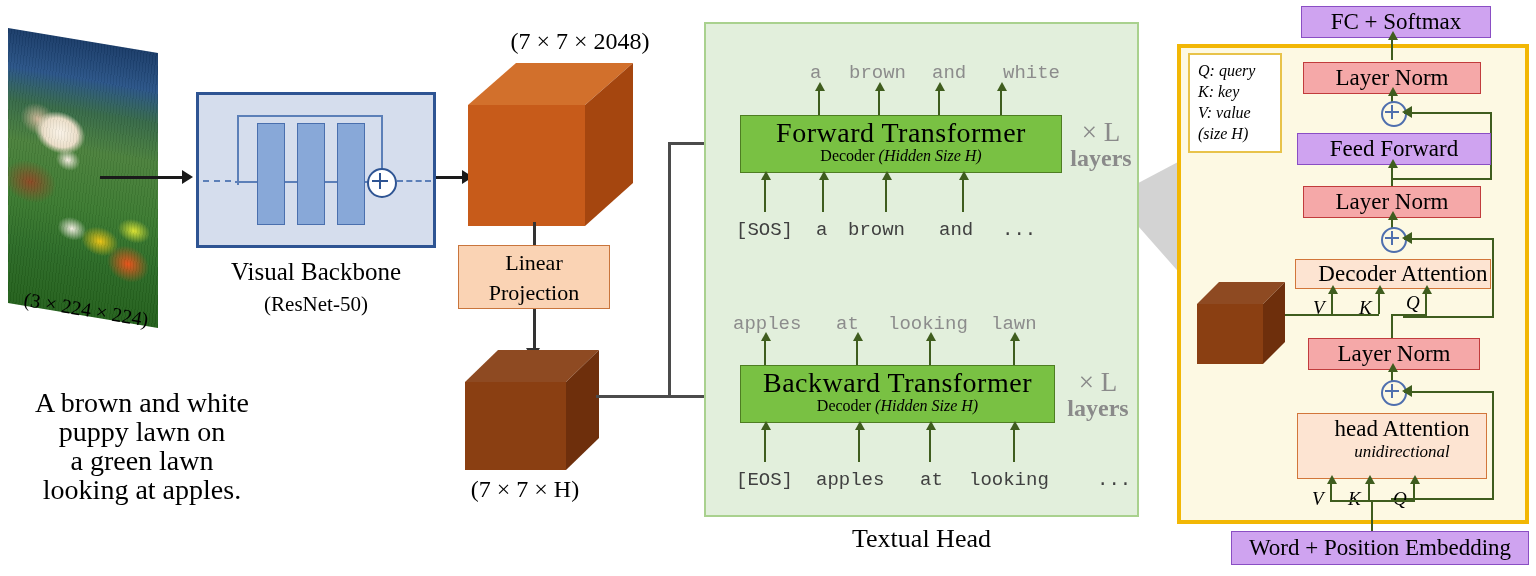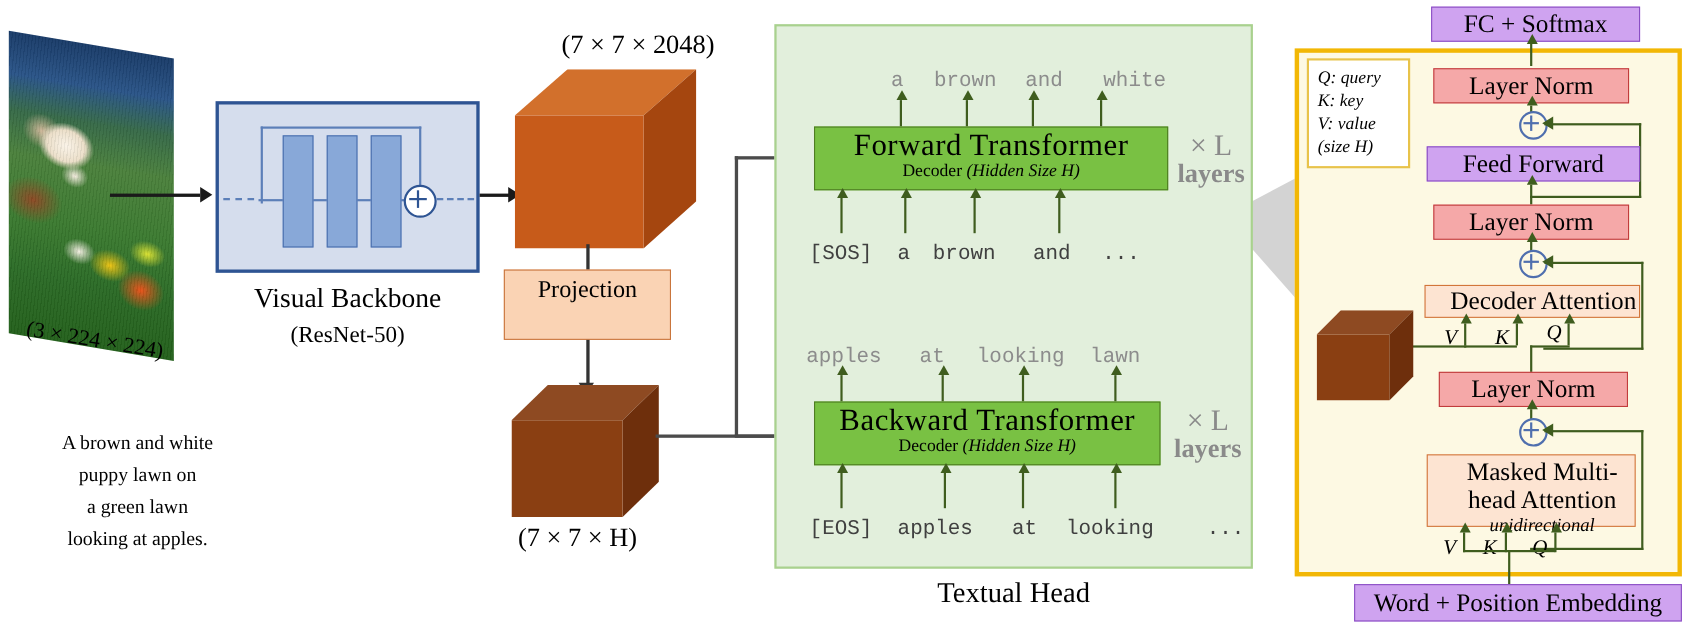--- a/index.html
+++ b/index.html
@@ -23,21 +23,21 @@
         radial-gradient(ellipse 38px 30px at 22px 150px, #8a4a28 0%, rgba(138,74,40,0) 70%),
         linear-gradient(#1c3c66 0%, #2d5585 14%, #3a6a4a 26%, #4e8040 40%, #3f7a35 60%, #2f6a2a 80%, #27601f 100%);
       filter:saturate(1.05) contrast(1.02);}
   #photo:after{content:"";position:absolute;inset:0;
       background:repeating-linear-gradient(96deg, rgba(0,0,0,.12) 0 1px, rgba(255,255,255,.06) 1px 3px);
       opacity:.45;}
   #photo-dim-label{left:26px;top:288px;font-size:20px;
       transform:rotate(9.5deg);transform-origin:left top;white-space:nowrap;}
 
   
-  #caption{left:0px;top:388px;width:250px;text-align:center;font-size:18px;line-height:29px;}
+  #caption{left:0px;top:388px;width:250px;text-align:center;font-size:28px;line-height:29px;padding-left:17px;}
 
   
   #backbone-box{left:196px;top:92px;width:240px;height:156px;
       background:#d5dded;border:3px solid #2e5493;box-sizing:border-box;}
   .bb-bar{position:absolute;width:26px;height:100px;top:28px;background:#88a8d8;border:1px solid #4a6fae;}
   #bb-skip{position:absolute;left:38px;top:20px;width:142px;height:68px;
       border-top:2px solid #5c7fb8;border-left:2px solid #5c7fb8;border-right:2px solid #5c7fb8;}
   #bb-hline{position:absolute;left:36px;top:86px;width:146px;height:0;border-top:2px solid #5c7fb8;}
   #bb-plus{position:absolute;left:168px;top:73px;width:26px;height:26px;border-radius:50%;
       background:#fff;border:2px solid #2e5493;}
@@ -159,20 +159,21 @@
   <svg width="165" height="163">
     <polygon points="0,42 48,0 165,0 117,42" fill="#d2702c"></polygon>
     <polygon points="117,42 165,0 165,120 117,163" fill="#a5460f"></polygon>
     <polygon points="0,42 117,42 117,163 0,163" fill="#c75b1a"></polygon>
   </svg>
 </div>
 
 <div class="vline abs" style="left:533px;top:222px;height:24px;border-left-color:#333;"></div>
 
 <div id="linproj" class="abs serif">
+  <div>Linear</div>
   <div>Projection</div>
 </div>
 
 <div class="vline abs" style="left:533px;top:309px;height:42px;border-left-color:#333;"></div>
 <div class="arrowhead-d abs" style="left:526px;top:348px;"></div>
 
 <div class="cube abs" style="left:465px;top:350px;width:134px;height:120px;">
   <svg width="134" height="120">
     <polygon points="0,32 33,0 134,0 101,32" fill="#8e4a22"></polygon>
     <polygon points="101,32 134,0 134,88 101,120" fill="#6e2f0c"></polygon>
@@ -327,21 +328,20 @@
 </div>
 <div class="garrow-up abs" style="left:1391px;top:372px;height:18px;"></div>
 
 <div class="oplus abs" style="left:1381px;top:380px;"></div>
 <div class="gpath abs" style="left:1404px;top:391px;width:90px;border-top-width:2px;"></div>
 <div class="arrow-left-g abs" style="left:1402px;top:385px;"></div>
 <div class="gpath abs" style="left:1492px;top:391px;height:109px;border-left-width:2px;"></div>
 <div class="gpath abs" style="left:1391px;top:498px;width:103px;border-top-width:2px;"></div>
 
 <div class="rbox peach abs serif" style="left:1297px;top:413px;width:190px;height:66px;padding-top:2px;">
-  <div class="rlbl">Masked Multi-</div>
   <div class="rlbl">head Attention</div>
   <div class="rlbl sm">unidirectional</div>
 </div>
 
 <div class="garrow-up abs" style="left:1330px;top:484px;height:18px;"></div>
 <div class="garrow-up abs" style="left:1368px;top:484px;height:18px;"></div>
 <div class="garrow-up abs" style="left:1413px;top:484px;height:18px;"></div>
 <div class="vkq abs" style="left:1312px;top:488px;">V</div>
 <div class="vkq abs" style="left:1348px;top:488px;">K</div>
 <div class="vkq abs" style="left:1393px;top:488px;">Q</div>

